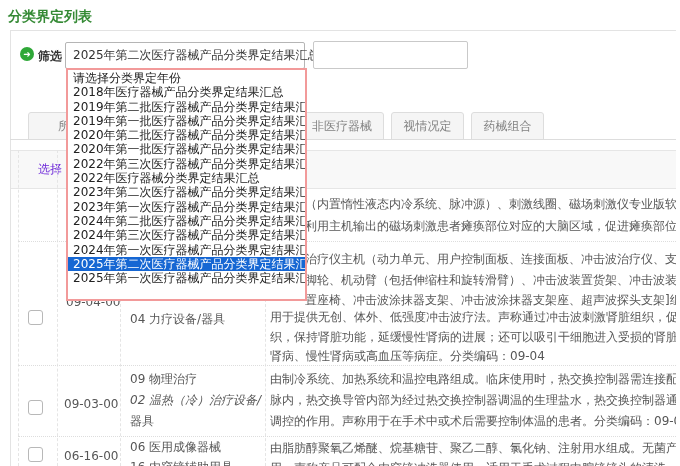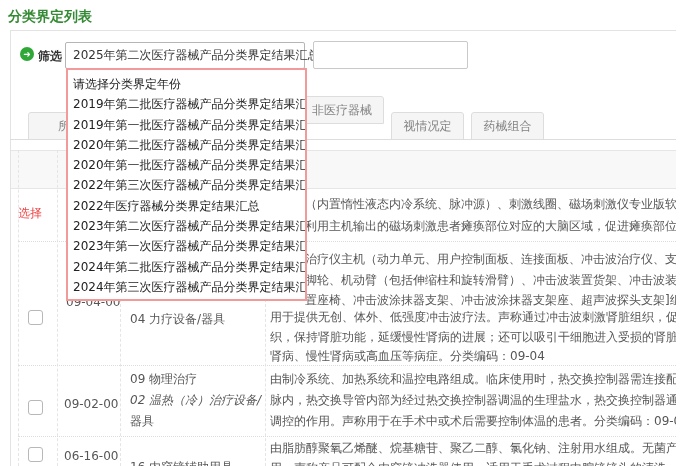--- a/index.html
+++ b/index.html
@@ -16,30 +16,30 @@
        padding:0 7px;color:#333;cursor:pointer;}
   .select-box .chev{font-size:10px;color:#444;}
   .search-input{box-sizing:border-box;width:155px;height:28px;border:1px solid #c9c9c9;border-radius:2px;
        padding:0 6px;font-size:12px;outline:none;}
   .btn-green{box-sizing:border-box;width:57px;height:30px;background:#4bad4b;border:1px solid #43a043;
        border-radius:3px;color:#fff;font-size:12px;text-align:center;line-height:28px;cursor:pointer;}
   .tab{box-sizing:border-box;height:28px;background:#f5f5f5;border:1px solid #ddd;
        border-radius:3px 3px 0 0;color:#828282;text-align:center;line-height:27px;cursor:pointer;}
   .tabline{border-top:1px solid #ddd;width:670px;height:0;}
   .thead-bg{background:#f8f8f8;border-top:1px solid #e6e6e6;border-bottom:1px solid #e6e6e6;}
-  .th{color:#ef4444;text-align:left;margin-top:44px;}
+  .th{color:#6d28d9;text-align:right;}
   .vdash{width:0;border-left:1px dashed #e5e5e5;}
   .hdot{height:0;border-top:1px dotted #ddd;}
   .cell{color:#565656;}
   .checkbox{box-sizing:border-box;width:15px;height:15px;border:1px solid #b8b8b8;border-radius:3px;
        background:#fff;cursor:pointer;}
   .popup{box-sizing:border-box;width:241px;height:233px;background:#fff;border:2px solid #f29a9a;
        z-index:20;overflow:hidden;padding:1px 0 0 0;}
   .dd-option{height:14.3px;line-height:14.3px;font-size:12px;padding-left:5px;color:#222;
-       white-space:nowrap;overflow:hidden;cursor:pointer;margin-top:6px;}
+       white-space:nowrap;overflow:hidden;cursor:pointer;}
   .dd-option.selected{background:#1667d3;color:#fff;}
 </style>
 </head>
 <body>
 
 <div id="app">
 
   <div class="abs page-title" style="left:8px;top:8px;">分类界定列表</div>
 
   <div class="abs panel" style="left:10px;top:30px;width:680px;height:446px;"></div>
@@ -49,21 +49,21 @@
 
   <div class="abs select-box" style="left:65px;top:42px;">
     <span>2025年第二次医疗器械产品分类界定结果汇总</span>
     <span class="chev">∨</span>
   </div>
 
   <input class="abs search-input" style="left: 313px; top: 41px;" placeholder="">
 
 
   <div class="abs tab" style="left:28px;top:112px;width:84px;">所有</div>
-  <div class="abs tab" style="left:300px;top:96px;width:84px;font-family:Liberation Serif, serif;">非医疗器械</div>
+  <div class="abs tab" style="left:300px;top:112px;width:84px;font-family:Liberation Serif, serif;">非医疗器械</div>
   <div class="abs tab" style="left:391px;top:112px;width:73px;font-family:Liberation Serif, serif;">视情况定</div>
   <div class="abs tab" style="left:471px;top:112px;width:73px;">药械组合</div>
   <div class="abs tabline" style="left:10px;top:139px;"></div>
 
   <div class="abs thead-bg" style="left:11px;top:150px;width:669px;height:37px;"></div>
   <div class="abs th" style="left:18px;top:161px;width:44px;">选择</div>
 
   <div class="abs vdash" style="left:18px;top:150px;height:316px;"></div>
   <div class="abs vdash" style="left:57px;top:150px;height:316px;"></div>
   <div class="abs vdash" style="left:120px;top:150px;height:316px;"></div>
@@ -83,33 +83,35 @@
   <div class="abs cell" style="left:270px;top:309px;">用于提供无创、体外、低强度冲击波疗法。声称通过冲击波刺激肾脏组织，促进新血管生成，减轻</div>
   <div class="abs checkbox" style="left:28px;top:310px;"></div>
   <div class="abs cell" style="left:130px;top:311px;">04 力疗设备/器具</div>
   <div class="abs cell" style="left:270px;top:329px;">织，保持肾脏功能，延缓慢性肾病的进展；还可以吸引干细胞进入受损的肾脏进行组织修复。声称</div>
   <div class="abs cell" style="left:270px;top:348px;text-align:center;">肾病、慢性肾病或高血压等病症。分类编码：09-04</div>
 
   <div class="abs cell" style="left:130px;top:371px;">09 物理治疗</div>
   <div class="abs cell" style="left:270px;top:371px;">由制冷系统、加热系统和温控电路组成。临床使用时，热交换控制器需连接配合使用的热交换导管</div>
   <div class="abs cell" style="left:130px;top:392px;font-style:italic;">02 温热（冷）治疗设备/</div>
   <div class="abs cell" style="left:270px;top:392px;">脉内，热交换导管内部为经过热交换控制器调温的生理盐水，热交换控制器通过控制盐水的温度和</div>
-  <div class="abs cell" style="left:64px;top:397px;">09-02-00</div>
+  <div class="abs cell" style="left:64px;top:397px;">09-03-00</div>
   <div class="abs checkbox" style="left:28px;top:400px;"></div>
   <div class="abs cell" style="left:130px;top:413px;">器具</div>
   <div class="abs cell" style="left:270px;top:413px;">调控的作用。声称用于在手术中或术后需要控制体温的患者。分类编码：09-02</div>
 
+  <div class="abs cell" style="left:130px;top:439px;">06 医用成像器械</div>
   <div class="abs cell" style="left:270px;top:440px;">由脂肪醇聚氧乙烯醚、烷基糖苷、聚乙二醇、氯化钠、注射用水组成。无菌产品。声称所有成分不</div>
   <div class="abs checkbox" style="left:28px;top:447px;"></div>
   <div class="abs cell" style="left:64px;top:449px;">06-16-00</div>
   <div class="abs cell" style="left:130px;top:459px;">16 内窥镜辅助用具</div>
   <div class="abs cell" style="left:270px;top:460px;">用，声称产品可配合内窥镜冲洗器使用，适用于手术过程中腔镜镜头的清洗，以达到防雾与清</div>
 
   <div class="abs popup" style="left:66px;top:68px;">
       <div class="dd-option">请选择分类界定年份</div>
+      <div class="dd-option">2018年医疗器械产品分类界定结果汇总</div>
       <div class="dd-option">2019年第二批医疗器械产品分类界定结果汇总</div>
       <div class="dd-option">2019年第一批医疗器械产品分类界定结果汇总</div>
       <div class="dd-option">2020年第二批医疗器械产品分类界定结果汇总</div>
       <div class="dd-option">2020年第一批医疗器械产品分类界定结果汇总</div>
       <div class="dd-option">2022年第三次医疗器械产品分类界定结果汇总</div>
       <div class="dd-option">2022年医疗器械分类界定结果汇总</div>
       <div class="dd-option">2023年第二次医疗器械产品分类界定结果汇总</div>
       <div class="dd-option">2023年第一次医疗器械产品分类界定结果汇总</div>
       <div class="dd-option">2024年第二批医疗器械产品分类界定结果汇总</div>
       <div class="dd-option">2024年第三次医疗器械产品分类界定结果汇总</div>

